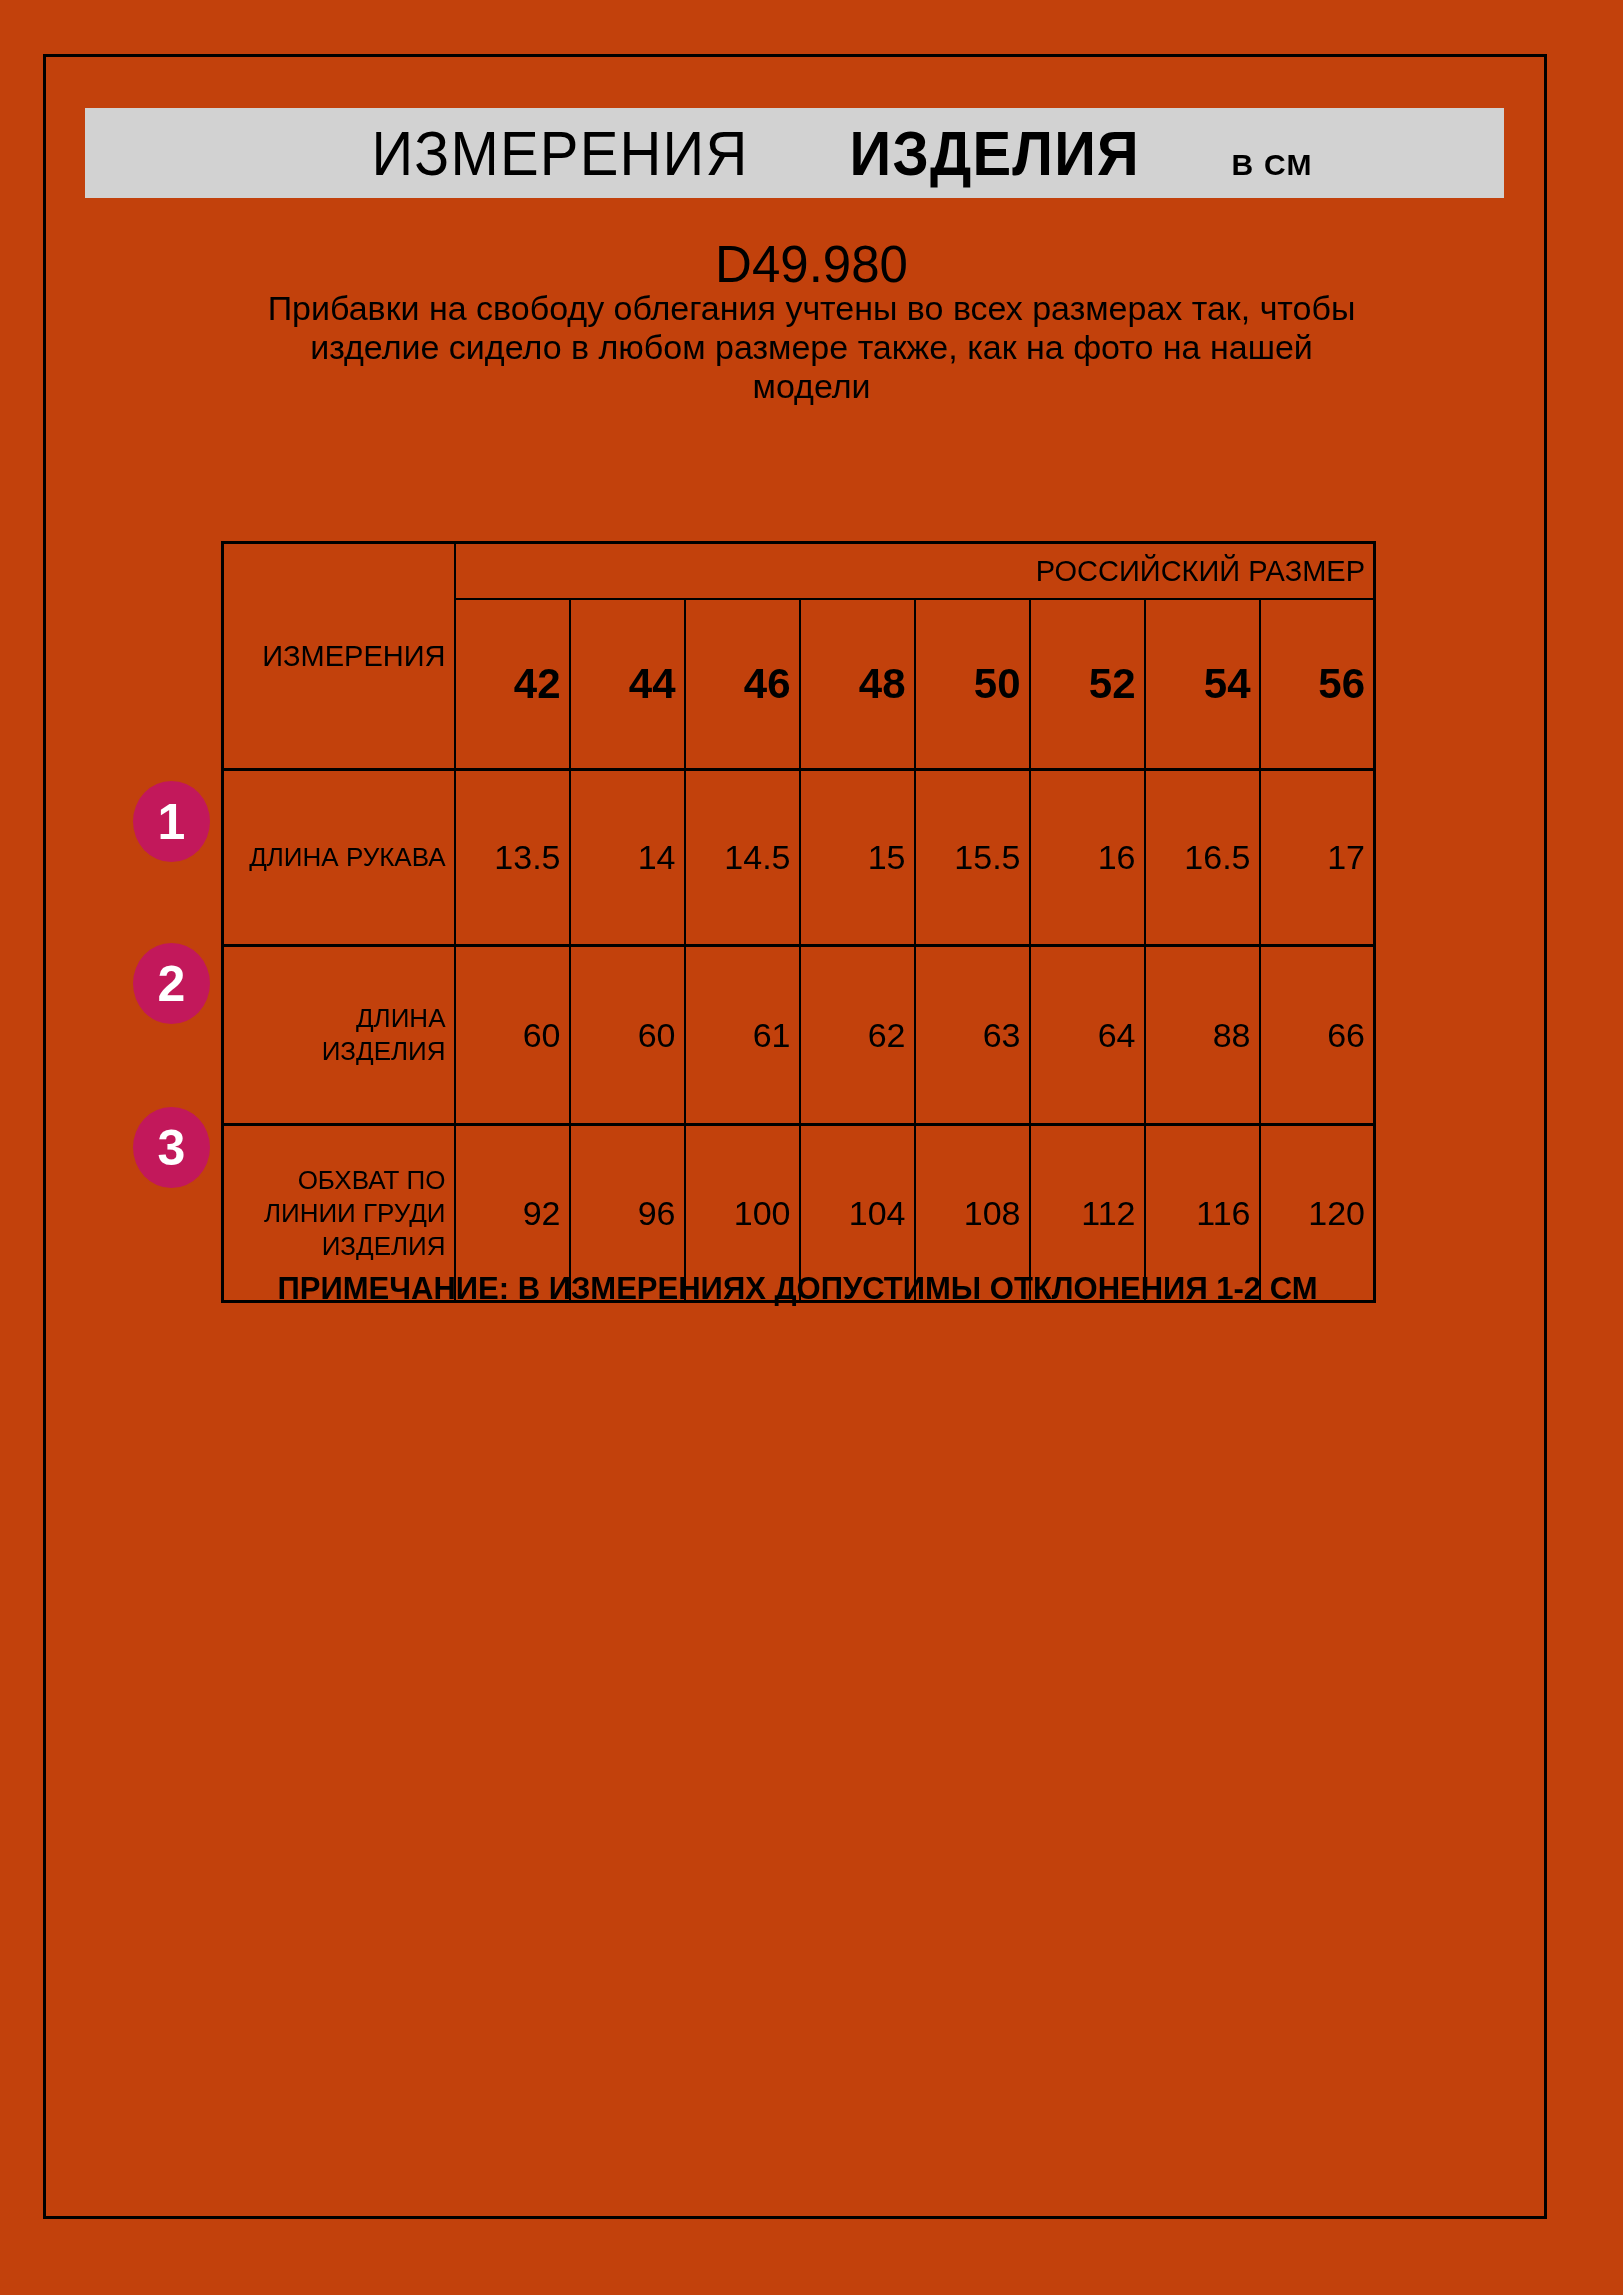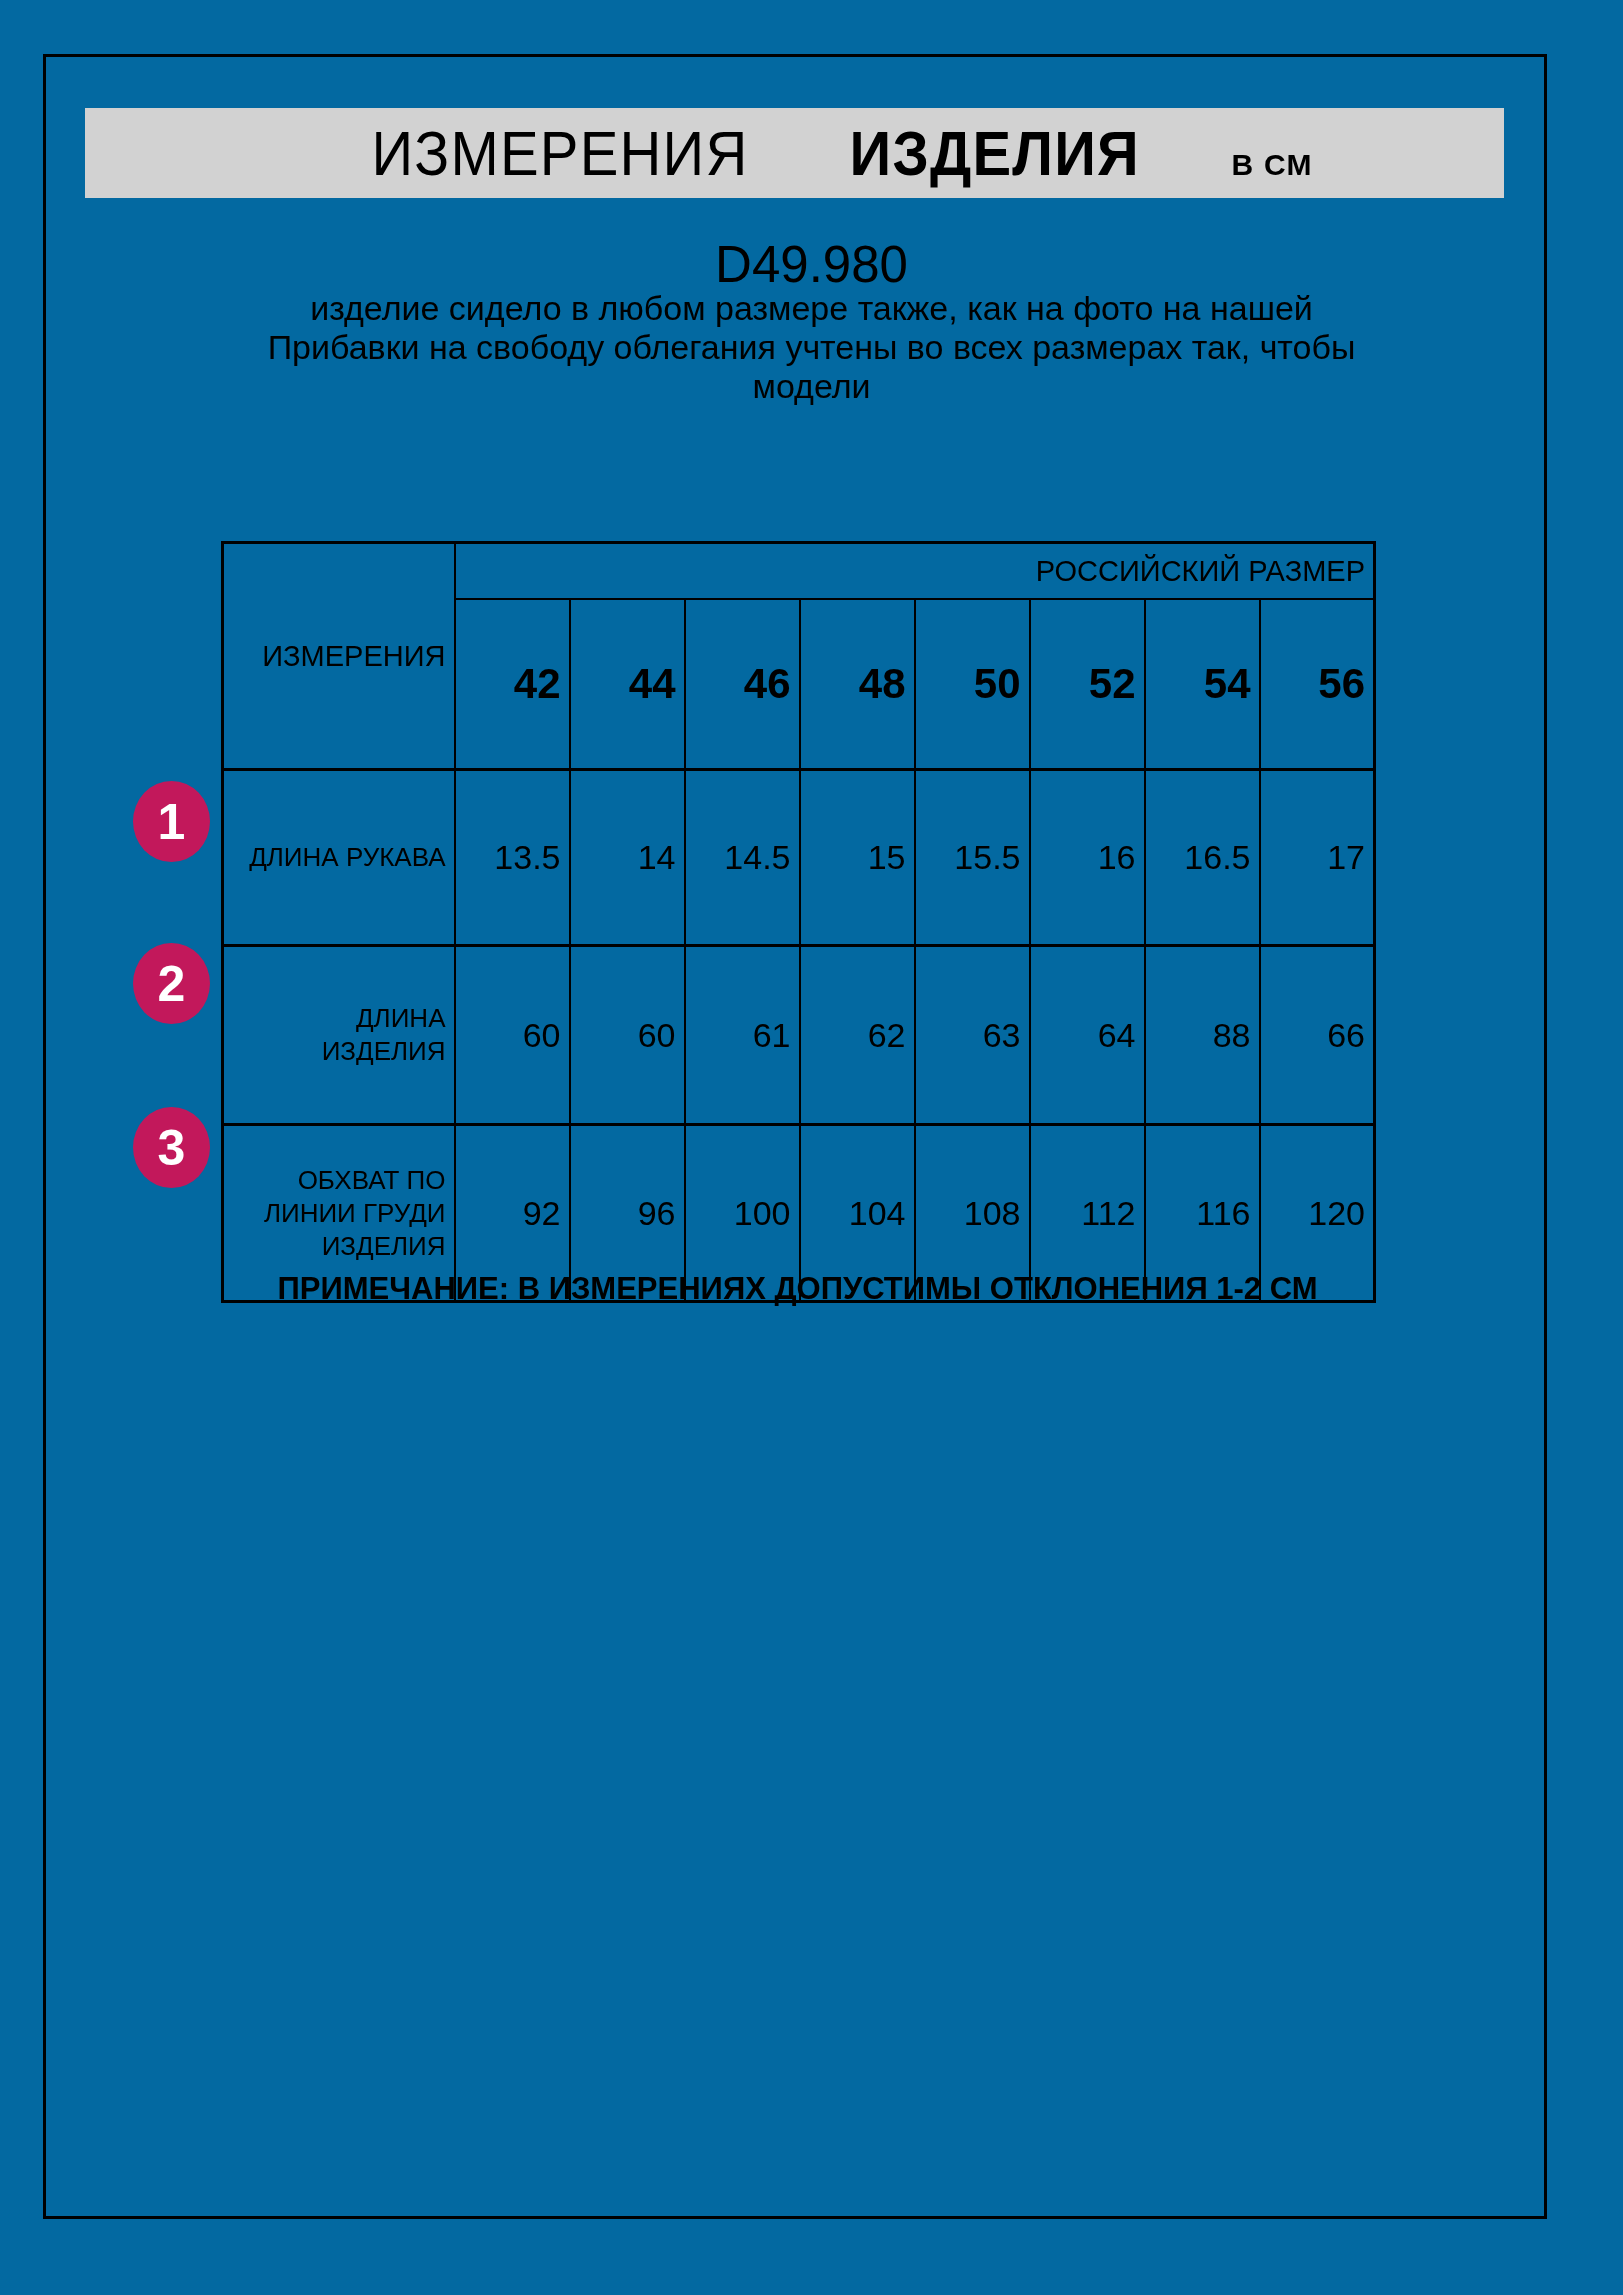--- a/index.html
+++ b/index.html
@@ -1,19 +1,19 @@
 <!DOCTYPE html>
 <html style="font-size:10.5px"><head>
 <meta charset="utf-8">
 <style>
   html,body{margin:0;padding:0;background:#888;}
   .page{
     position:relative;
     width:1623px;height:2295px;
-    background:#0369a1;
+    background:#c2410c;
     font-family:"Liberation Sans", sans-serif;
     color:#000;
     overflow:hidden;
   }
   .frame{
     position:absolute;
     left:43px;top:54px;
     width:1504px;height:2165px;
     border:3.3px solid #000;
     box-sizing:border-box;
@@ -113,22 +113,22 @@
 
   <div class="graybar" style="background: rgb(210, 210, 210);">
     <span class="t-main">ИЗМЕРЕНИЯ</span>
     <span class="t-bold">ИЗДЕЛИЯ</span>
     <span class="t-unit">В СМ</span>
   </div>
 
   <div class="prod-code">D49.980</div>
 
   <div class="descr">
+    <span>Прибавки на свободу облегания учтены во всех размерах так, чтобы</span>
     <span>изделие сидело в любом размере также, как на фото на нашей</span>
-    <span>Прибавки на свободу облегания учтены во всех размерах так, чтобы</span>
     <span>модели</span>
   </div>
 
   <table class="size-table">
     <colgroup>
       <col class="col-label">
       <col class="col-size">
         <col class="col-size">
         <col class="col-size">
         <col class="col-size">

